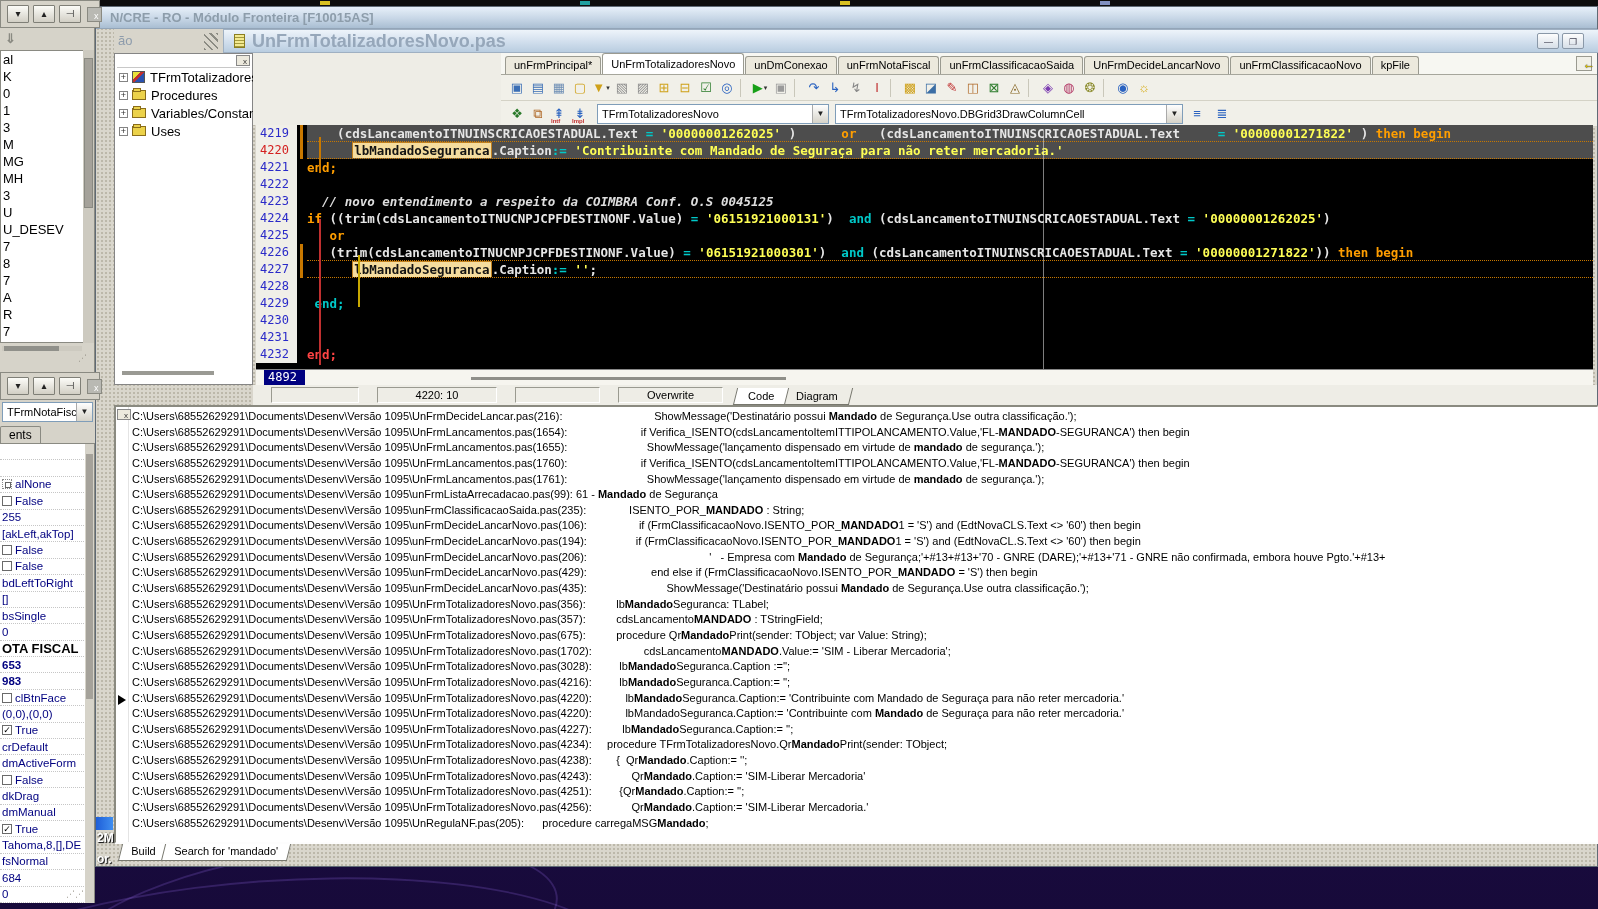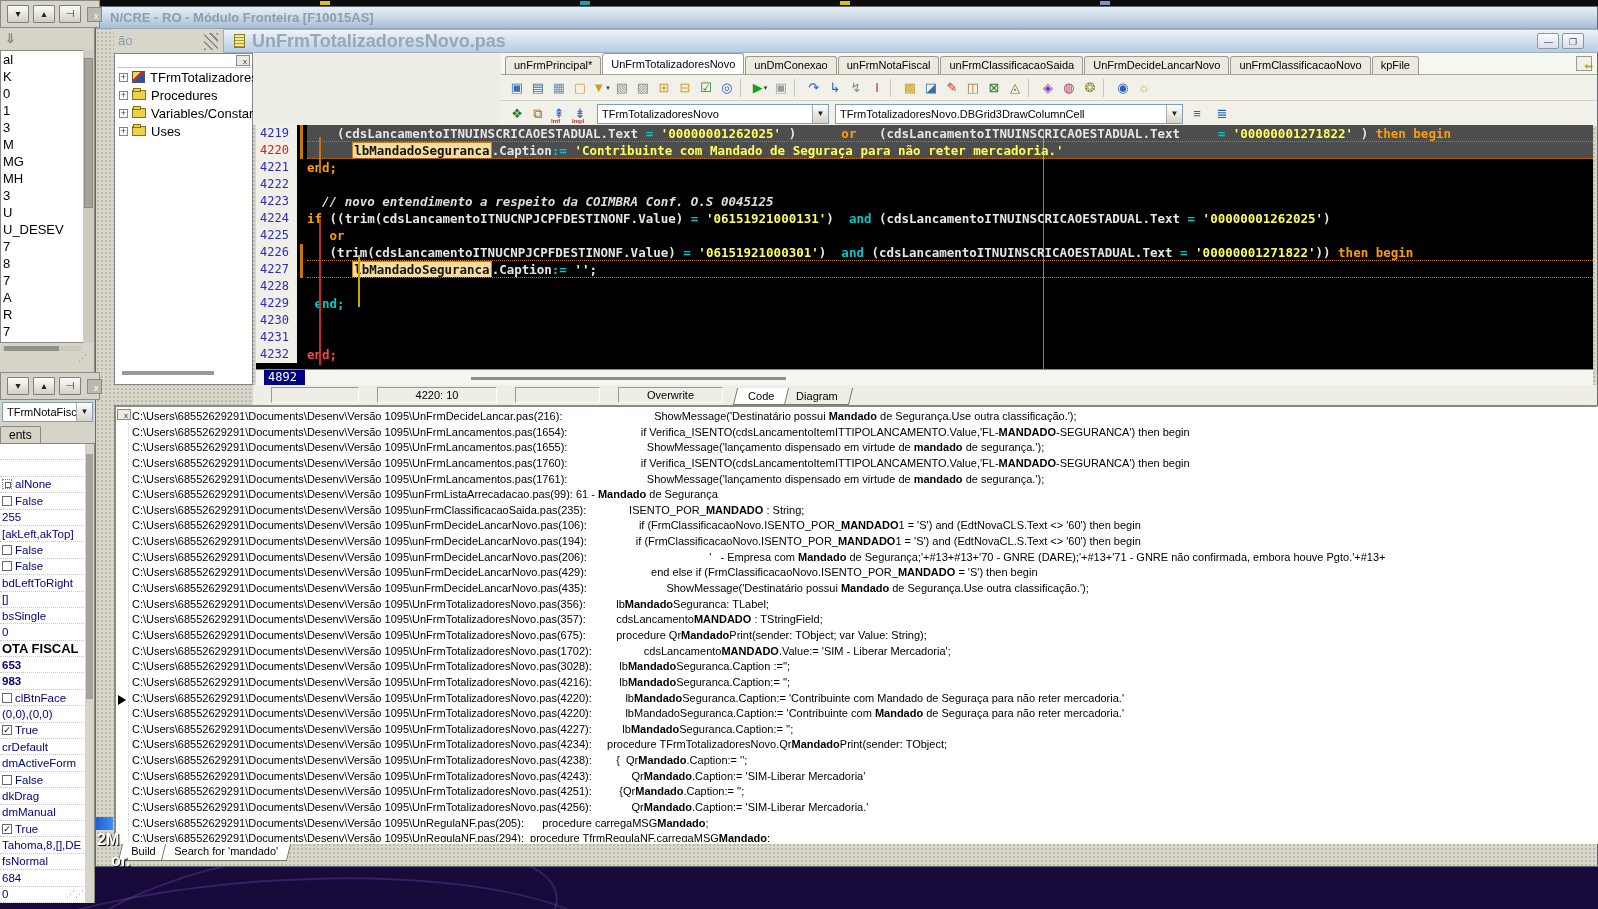--- a/index.html
+++ b/index.html
@@ -149,21 +149,21 @@
   .oirow.boldv{font-weight:bold;}
   .cbx{width:10px;height:10px;border:1px solid #6a6a6a;background:#fff;margin-right:3px;flex:none;
     font-size:9px;line-height:9px;text-align:center;color:#000;}
   .alicon{width:10px;height:10px;border:1px dotted #888;margin-right:3px;flex:none;position:relative;}
   .alicon:before{content:"";position:absolute;left:2px;top:2px;width:4px;height:4px;border:1px solid #666;}
   #oi-vscroll{position:absolute;right:0;top:0;width:9px;height:100%;background:#d6d3c9;}
   #oi-vscroll .thumb{position:absolute;left:1px;top:10px;width:7px;height:245px;background:#a5a29a;}
   #oi-grip{position:absolute;right:10px;bottom:4px;color:#9a978d;font-size:9px;}
   
   #bluebar{left:96px;top:817px;width:17px;height:13px;background:linear-gradient(90deg,#1e5ed8,#3f8ef0);}
-  .desklbl{color:#fff;font-size:16px;font-weight:bold;text-shadow:1px 1px 1px #000;}
+  .desklbl{color:#fff;font-size:12px;font-weight:bold;text-shadow:1px 1px 1px #000;}
 </style>
 </head>
 <body>
 
 <div id="screen" style="--cw: #e6e6e6; --cy: #ffff55; --co: #ff9e00; --cc: #00c8c8; --cr: #ff4444; --cm: #dedede; --hlrow: #4d4d4d; --hlbox: #f5dc9e; --gblue: #2a2ac8; --gred: #d42020; --selbg: #000080;">
   <div class="swirl" style="left:60px;top:850px;width:500px;height:160px;transform:rotate(-8deg);"></div>
   <div class="swirl" style="left:-80px;top:880px;width:700px;height:200px;transform:rotate(-4deg);"></div>
 
   <div id="topstrip" class="abs">
       <span class="mark" style="left: 225px; background: rgb(216, 192, 32);"></span>
@@ -421,21 +421,20 @@
           <div class="mrow"><span>C:\Users\68552629291\Documents\Desenv\Versão 1095\UnFrmTotalizadoresNovo.pas(4216):</span><span>         lb</span><b>Mandado</b><span>Seguranca.Caption:= '';</span></div>
           <div class="mrow"><span>C:\Users\68552629291\Documents\Desenv\Versão 1095\UnFrmTotalizadoresNovo.pas(4220):</span><span>           lb</span><b>Mandado</b><span>Seguranca.Caption:= 'Contribuinte com Mandado de Seguraça para não reter mercadoria.'</span></div>
           <div class="mrow"><span>C:\Users\68552629291\Documents\Desenv\Versão 1095\UnFrmTotalizadoresNovo.pas(4220):</span><span>           lbMandadoSeguranca.Caption:= 'Contribuinte com </span><b>Mandado</b><span> de Seguraça para não reter mercadoria.'</span></div>
           <div class="mrow"><span>C:\Users\68552629291\Documents\Desenv\Versão 1095\UnFrmTotalizadoresNovo.pas(4227):</span><span>          lb</span><b>Mandado</b><span>Seguranca.Caption:= '';</span></div>
           <div class="mrow"><span>C:\Users\68552629291\Documents\Desenv\Versão 1095\UnFrmTotalizadoresNovo.pas(4234):</span><span>     procedure TFrmTotalizadoresNovo.Qr</span><b>Mandado</b><span>Print(sender: TObject;</span></div>
           <div class="mrow"><span>C:\Users\68552629291\Documents\Desenv\Versão 1095\UnFrmTotalizadoresNovo.pas(4238):</span><span>        {  Qr</span><b>Mandado</b><span>.Caption:= '';</span></div>
           <div class="mrow"><span>C:\Users\68552629291\Documents\Desenv\Versão 1095\UnFrmTotalizadoresNovo.pas(4243):</span><span>             Qr</span><b>Mandado</b><span>.Caption:= 'SIM-Liberar Mercadoria'</span></div>
           <div class="mrow"><span>C:\Users\68552629291\Documents\Desenv\Versão 1095\UnFrmTotalizadoresNovo.pas(4251):</span><span>         {Qr</span><b>Mandado</b><span>.Caption:= '';</span></div>
           <div class="mrow"><span>C:\Users\68552629291\Documents\Desenv\Versão 1095\UnFrmTotalizadoresNovo.pas(4256):</span><span>             Qr</span><b>Mandado</b><span>.Caption:= 'SIM-Liberar Mercadoria.'</span></div>
           <div class="mrow"><span>C:\Users\68552629291\Documents\Desenv\Versão 1095\UnRegulaNF.pas(205):</span><span>      procedure carregaMSG</span><b>Mandado</b><span>;</span></div>
-          <div class="mrow"><span>C:\Users\68552629291\Documents\Desenv\Versão 1095\UnRegulaNF.pas(294):</span><span>  procedure TfrmRegulaNF.carregaMSG</span><b>Mandado</b><span>;</span></div>
         </div>
     </div>
     <div id="msgtabs" class="abs">
         <span class="mtab"><span>Build</span></span>
         <span class="mtab active"><span>Search for 'mandado'</span></span>
       </div>
   </div>
 
   <div id="dock1" class="dockbar abs">
       <button class="dbtn">▾</button>
@@ -589,14 +588,14 @@
         </div>
       </div>
     <div id="oi-vscroll">
         <div class="thumb"></div>
       </div>
     <div id="oi-grip">⋰⋰</div>
   </div>
 
   <div id="bluebar" class="abs"></div>
   <div class="abs desklbl" style="left:97px;top:831px;">2M</div>
-  <div class="abs desklbl" style="left:111px;top:852px;">or.</div>
+  <div class="abs desklbl" style="left:97px;top:852px;">or.</div>
 </div>
 
 </body></html>

